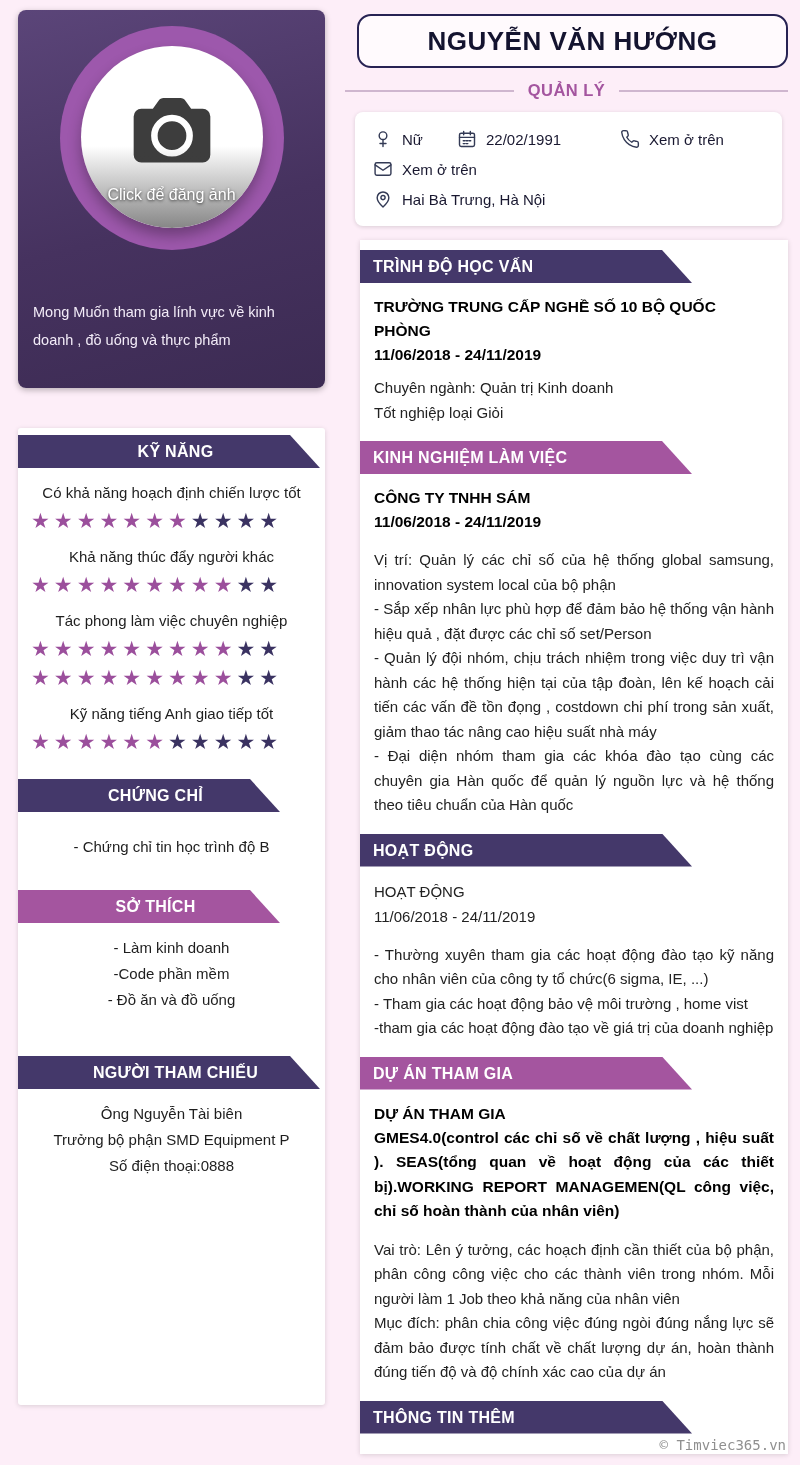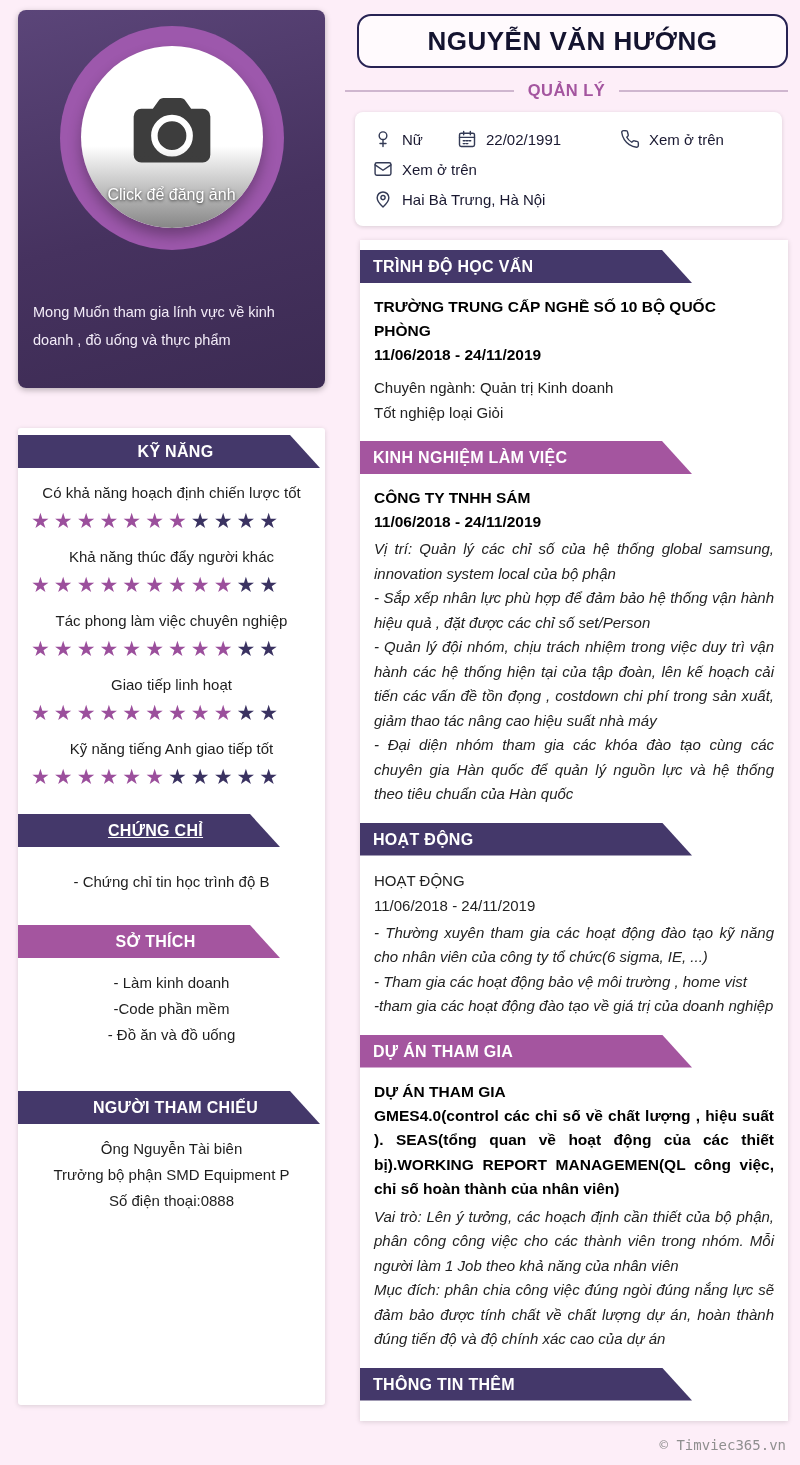--- a/index.html
+++ b/index.html
@@ -58,21 +58,21 @@
   .rb-mag  { background:#a4559f; }
   .lrb-full { width:302px; }
   .lrb-mid  { width:262px; }
 
   .skill { padding:0 13px; }
   .skill-lbl { margin-top:15px; font-size:15px; line-height:20px; color:#1e1e1e; }
   .stars { margin-top:7px; height:22px; display:flex; gap:4px; }
   .star { font-size:21px; line-height:22px; }
   .star.on  { color:#9b4f9c; }
   .star.off { color:#3a3261; }
-  .after-skills { margin-top:26px;text-decoration:underline; }
+  .after-skills { margin-top:26px; }
 
   .cert-list { margin:22px 13px 0; }
   .hobby-list, .ref-list { margin:12px 13px 0; }
   .li-item { font-size:15px; line-height:26px; color:#1e1e1e; }
   .rb-hobby { margin-top:30px; }
   .rb-ref { margin-top:43px; }
 
   
   #right-col { position:absolute; left:345px; top:14px; width:443px; }
 
@@ -99,21 +99,21 @@
     margin:14px 0 0 15px; width:428px; background:#fff;
     box-shadow:0 1px 5px rgba(0,0,0,.14); padding-top:10px; padding-bottom:20px;
   }
   .main-panel .ribbon { width:332px; }
   .rb-gap { margin-top:16px; }
 
   .sec { padding:12px 14px 0; }
   .b-line { font-weight:bold; font-size:15.5px; line-height:24px; color:#000; }
   .p-line { font-size:15px; line-height:25px; color:#222; }
   .edu-lines { margin-top:8px; }
-  .paras { margin-top:3px;font-style:italic; }
+  .paras { margin-top:14px; }
   .para { font-size:15px; line-height:24.5px; color:#222; text-align:justify; }
   .b-just { font-weight:bold; font-size:15.5px; line-height:24.5px; color:#000; text-align:justify; }
   .placeholder { margin:14px 14px 0; color:#9a9aa0; font-size:15px; }
 
   .footer {
     position:absolute; right:14px; bottom:12px;
     font-family:"DejaVu Sans Mono", monospace; font-size:14px; color:#8f8f8f;
   }
 </style>
 </head>
@@ -181,21 +181,20 @@
             <span class="star on">★</span>
             <span class="star on">★</span>
             <span class="star on">★</span>
             <span class="star on">★</span>
             <span class="star on">★</span>
             <span class="star off">★</span>
             <span class="star off">★</span>
           </div>
         </div>
         <div class="skill">
-          <div class="skill-lbl">Giao tiếp linh hoạt</div>
           <div class="stars">
             <span class="star on">★</span>
             <span class="star on">★</span>
             <span class="star on">★</span>
             <span class="star on">★</span>
             <span class="star on">★</span>
             <span class="star on">★</span>
             <span class="star on">★</span>
             <span class="star on">★</span>
             <span class="star on">★</span>

